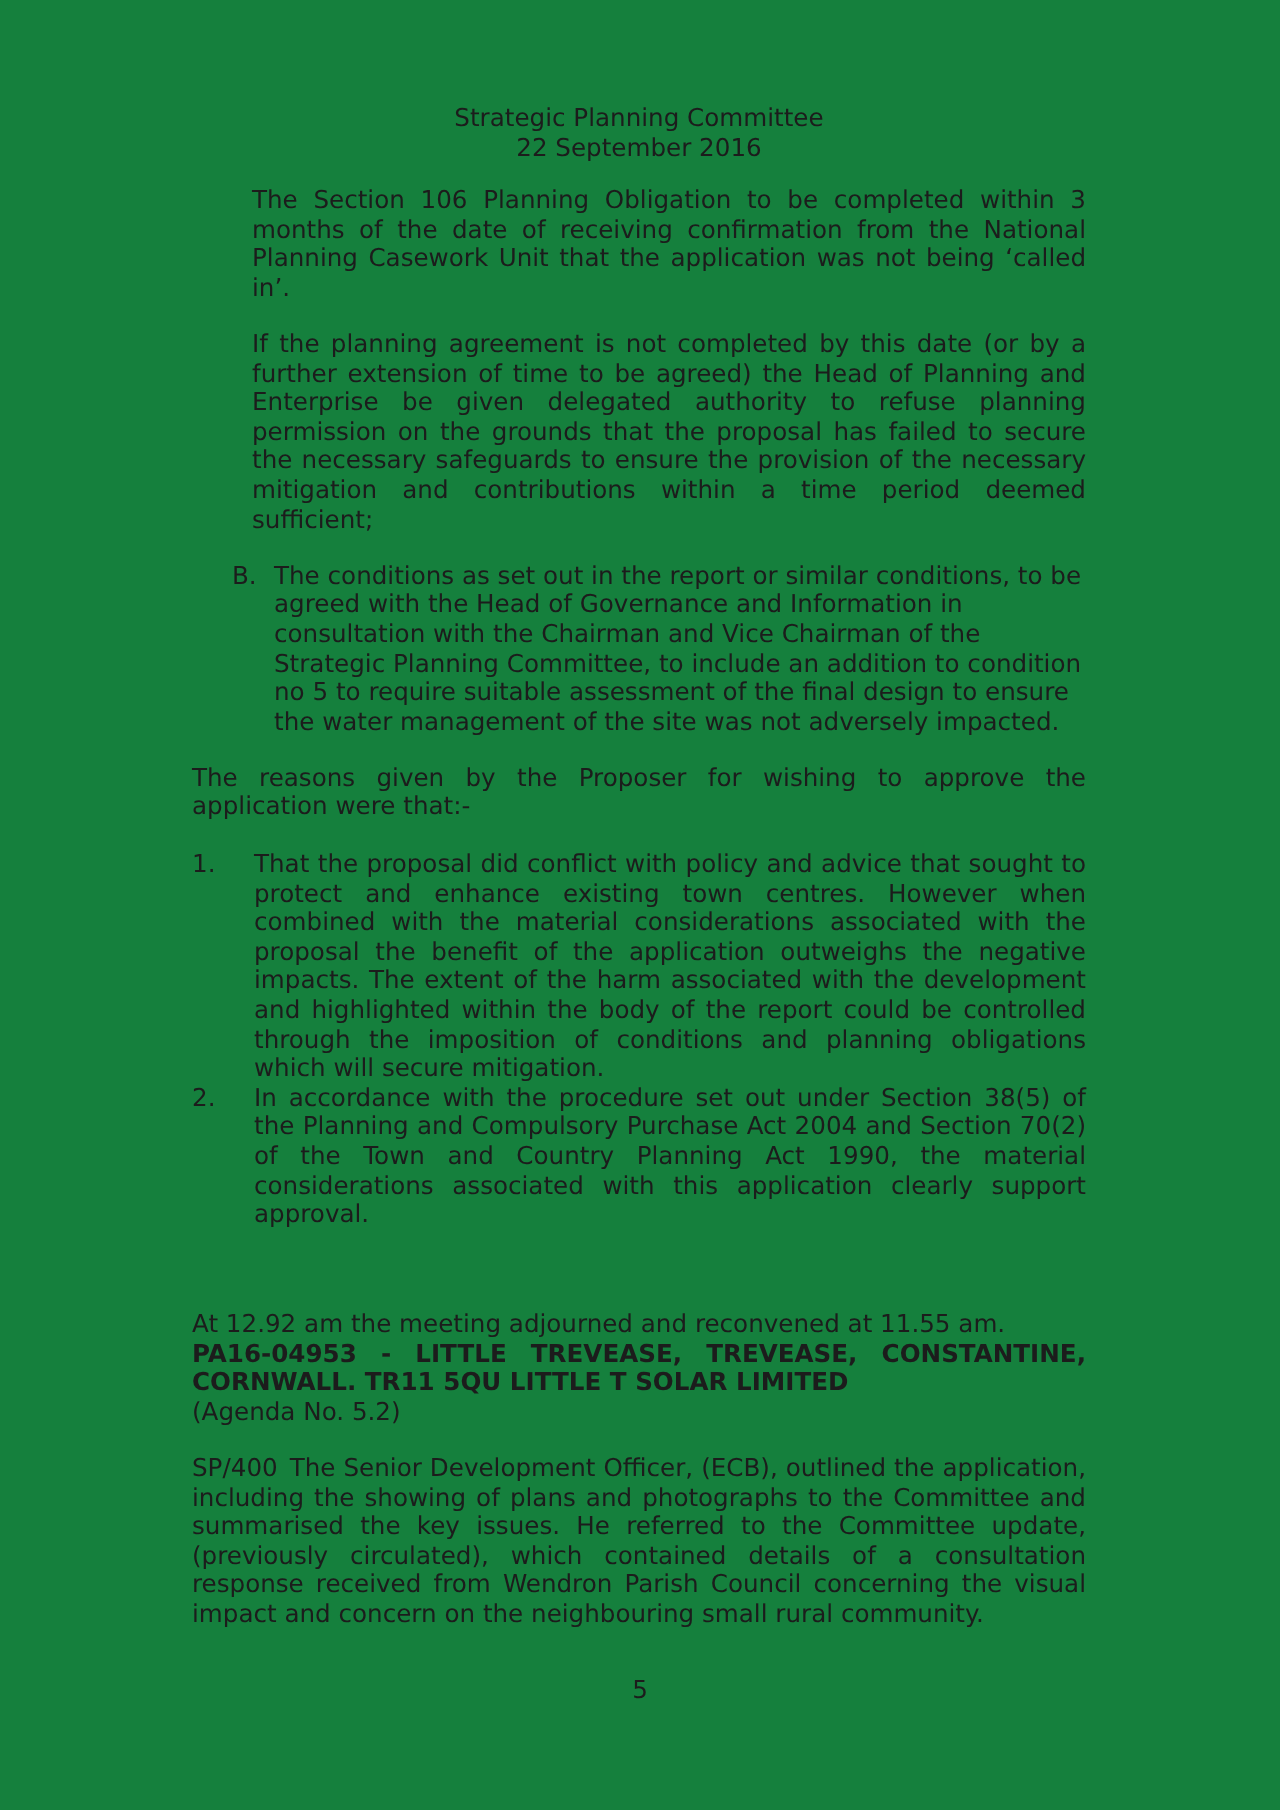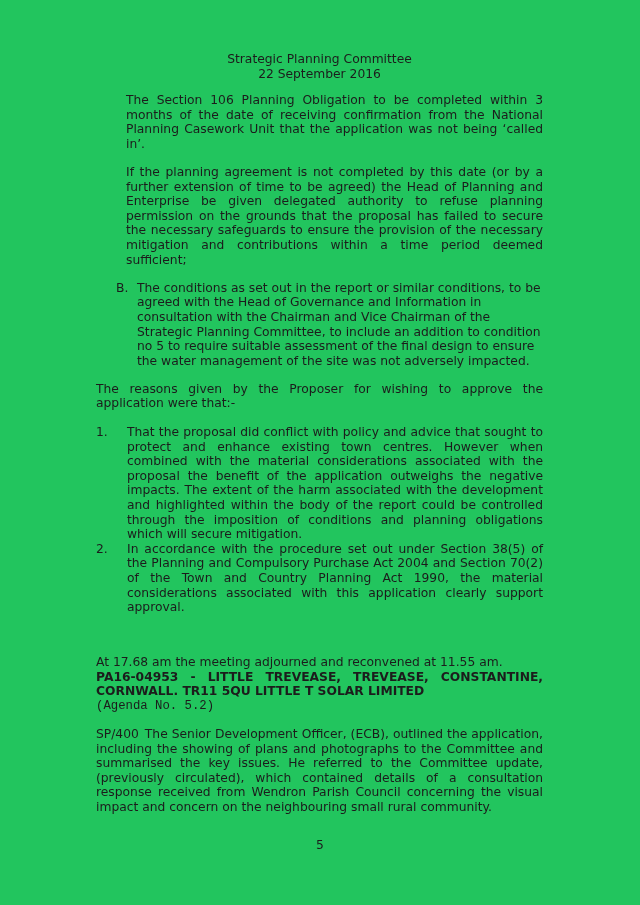--- a/index.html
+++ b/index.html
@@ -10,40 +10,40 @@
     font-size: 12.3px;
     line-height: 14.6px;
     color: #1c1c1c;
     overflow: hidden;
   }
   .page {
     position: relative;
     width: 640px; height: 905px;
     box-sizing: border-box;
     padding: 52px 97px 0 96px;
-    background: #22c55e;
+    background: #15803d;
   }
   .doc-header { text-align: center; }
   .para { margin: 13.5px 0 0 0; text-align: justify; }
   .para.first { margin-top: 12px; }
   .indent { margin-left: 30px; }
   .cond-item {
     display: flex;
     margin: 13.5px 0 0 20px;
     text-align: left;
   }
   .cond-item .marker { flex: 0 0 21px; }
   .cond-item .text { flex: 1 1 auto; }
   .num-list { margin-top: 14px; }
   .num-item { display: flex; text-align: justify; }
   .num-item .marker { flex: 0 0 31px; }
   .num-item .text { flex: 1 1 auto; }
   .adjourn-block { margin-top: 40.5px; }
   .app-heading { font-weight: bold; text-align: justify; }
-  .agenda-line { text-align: left; font-family: Liberation Mono, monospace; }
+  .agenda-line { text-align: left; }
   .minute-para .spref { margin-right: 6px; }
   .page-number {
     position: absolute;
     top: 838px; left: 0; right: 0;
     text-align: center;
   }
 </style>
 </head>
 <body>
 
@@ -70,21 +70,21 @@
       <span class="marker">1.</span>
       <span class="text">That the proposal did conflict with policy and advice that sought to protect and enhance existing town centres.  However when combined with the material considerations associated with the proposal the benefit of the application outweighs the negative impacts. The extent of the harm associated with the development and highlighted within the body of the report could be controlled through the imposition of conditions and planning obligations which will secure mitigation.</span>
     </div>
     <div class="num-item">
       <span class="marker">2.</span>
       <span class="text">In accordance with the procedure set out under Section 38(5) of the Planning and Compulsory Purchase Act 2004 and Section 70(2) of the Town and Country Planning Act 1990, the material considerations associated with this application clearly support approval.</span>
     </div>
   </div>
 
   <div class="adjourn-block">
-    <div>At 17.68 am the meeting adjourned and reconvened at 11.55 am.</div>
+    <div>At 12.92 am the meeting adjourned and reconvened at 11.55 am.</div>
     <div class="app-heading">PA16-04953 - LITTLE TREVEASE, TREVEASE, CONSTANTINE, CORNWALL. TR11 5QU LITTLE T SOLAR LIMITED</div>
     <div class="agenda-line">(Agenda No. 5.2)</div>
   </div>
 
   <p class="para minute-para">
     <span class="spref">SP/400</span><span>The Senior Development Officer, (ECB), outlined the application, including the showing of plans and photographs to the Committee and summarised the key issues.  He referred to the Committee update, (previously circulated), which contained details of a consultation response received from Wendron Parish Council concerning the visual impact and concern on the neighbouring small rural community.</span>
   </p>
 
 
   <div class="page-number">5</div>

